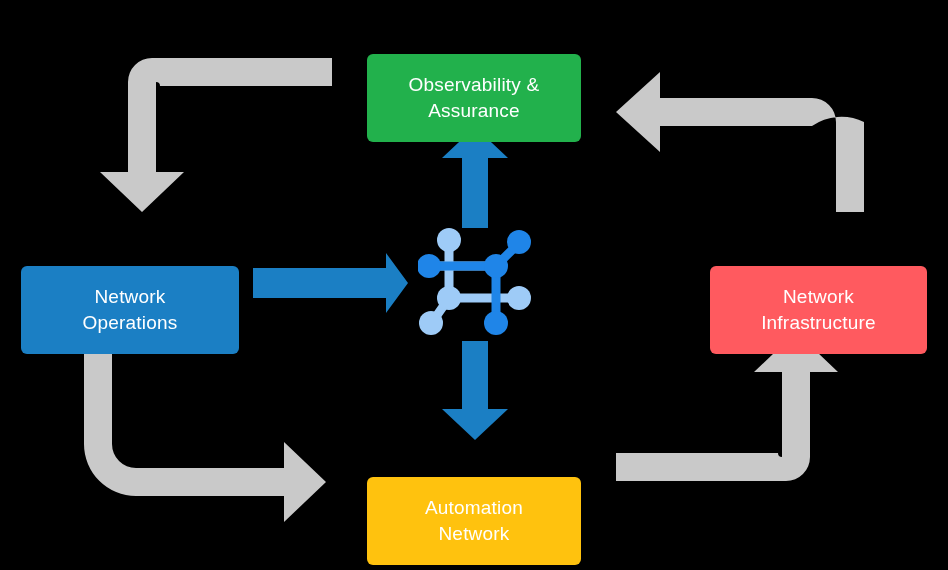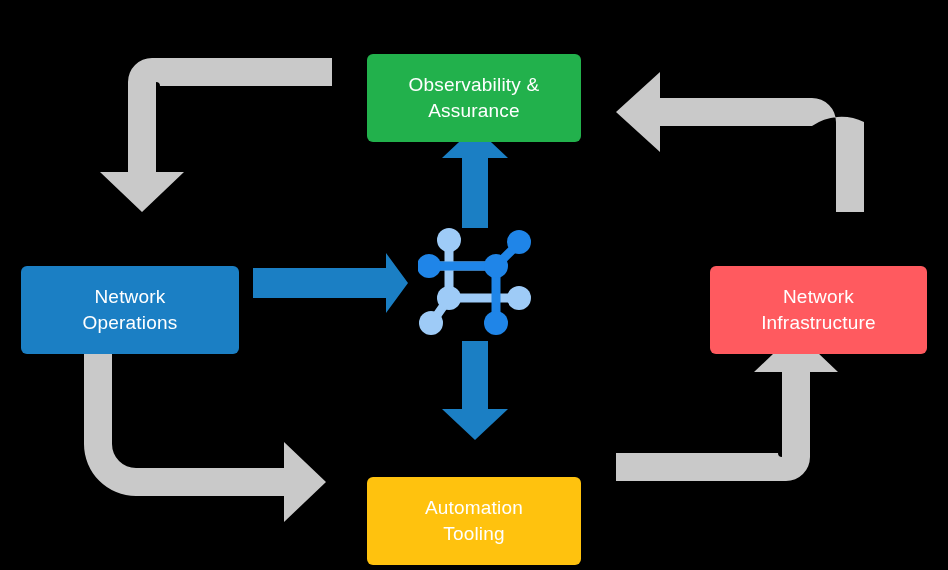--- a/index.html
+++ b/index.html
@@ -147,15 +147,15 @@
   <div class="node-box" id="box-observability">Observability &amp;
 Assurance</div>
 
   <div class="node-box" id="box-operations">Network
 Operations</div>
 
   <div class="node-box" id="box-infrastructure">Network
 Infrastructure</div>
 
   <div class="node-box" id="box-automation">Automation
-Tooling</div>
+Network</div>
 
 </div>
 
 </body></html>

